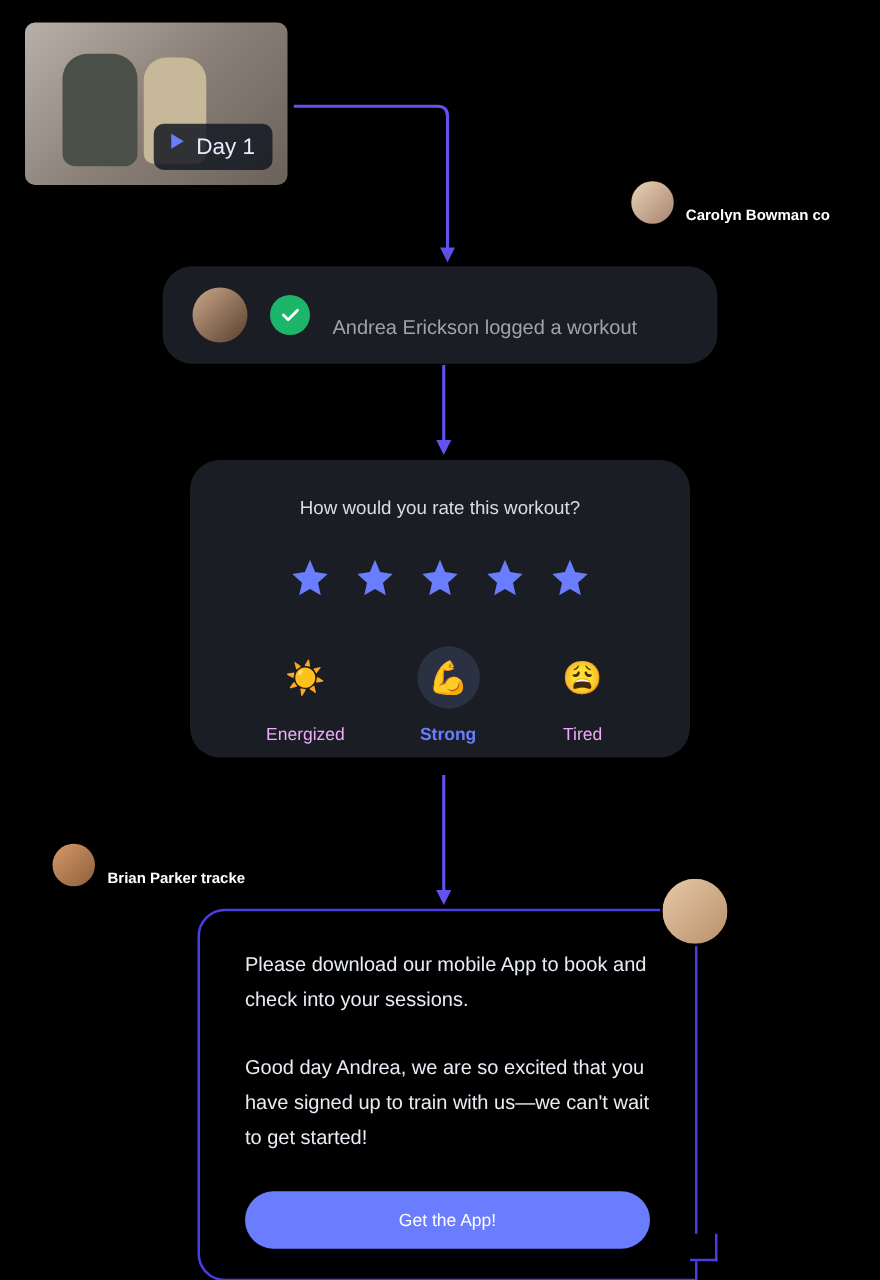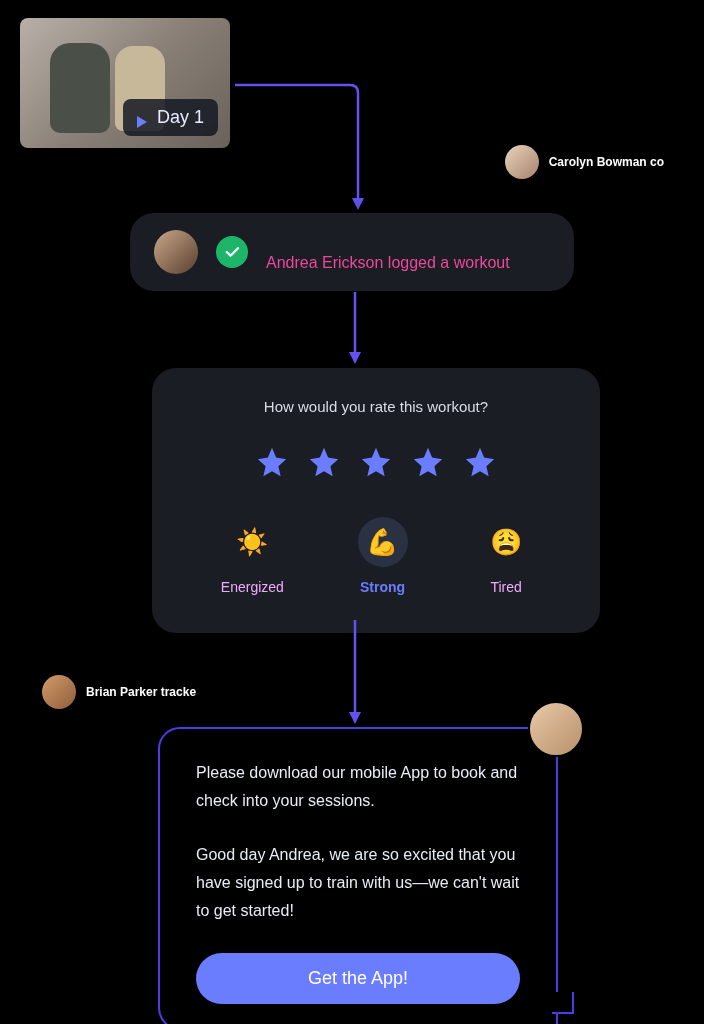--- a/index.html
+++ b/index.html
@@ -24,21 +24,21 @@
     }
     
     .video-overlay-btn {
       position: absolute;
       bottom: 12px;
       right: 12px;
       background: rgba(20, 25, 35, 0.85);
       border-radius: 8px;
       padding: 8px 14px;
       display: flex;
-      align-items: flex-end;
+      align-items: flex-start;
       gap: 10px;
       color: #7a8bff;
     }
     
     .play-triangle {
       width: 0;
       height: 0;
       border-top: 6px solid transparent;
       border-bottom: 6px solid transparent;
       border-left: 10px solid #6a7dff;
@@ -58,21 +58,21 @@
     }
     
     .arrow-head {
       fill: #6352f0;
       stroke: none;
     }
     
     .floating-user {
       position: absolute;
       display: flex;
-      align-items: center;
+      align-items: flex-end;
       gap: 10px;
     }
     
     .floating-user .avatar {
       width: 34px;
       height: 34px;
       border-radius: 50%;
       background: linear-gradient(135deg, #d4a574, #8b6f47);
     }
     
@@ -119,34 +119,34 @@
       background: #1db56a;
       display: flex;
       align-items: center;
       justify-content: center;
       flex-shrink: 0;
     }
     
     .check-badge svg { width: 18px; height: 18px; }
     
     .logged-text {
-      color: #ec4899;
+      color: #a3a3a3;
       font-size: 16px;
       font-weight: 300;
       margin-top: 22px;
     }
     
     .rating-card {
       position: absolute;
       top: 368px;
       left: 152px;
-      width: 448px;
+      width: 400px;
       background: #1a1d24;
       border-radius: 24px;
-      padding: 30px 32px 38px;
+      padding: 30px 32px 11px;
       text-align: center;
     }
     
     .rating-title {
       color: #d8dce5;
       font-size: 15px;
       font-weight: 300;
       margin-bottom: 30px;
     }
     
@@ -235,21 +235,21 @@
       margin-bottom: 26px;
     }
     
     .cta-button {
       width: 100%;
       background: #6a7dff;
       color: #fff;
       border: none;
       border-radius: 28px;
       padding: 15px;
-      font-size: 18px;
+      font-size: 14px;
       font-weight: 400;
       cursor: pointer;
     }
     
     .speech-tail {
       position: absolute;
       bottom: -2px;
       right: -18px;
       width: 20px;
       height: 20px;

